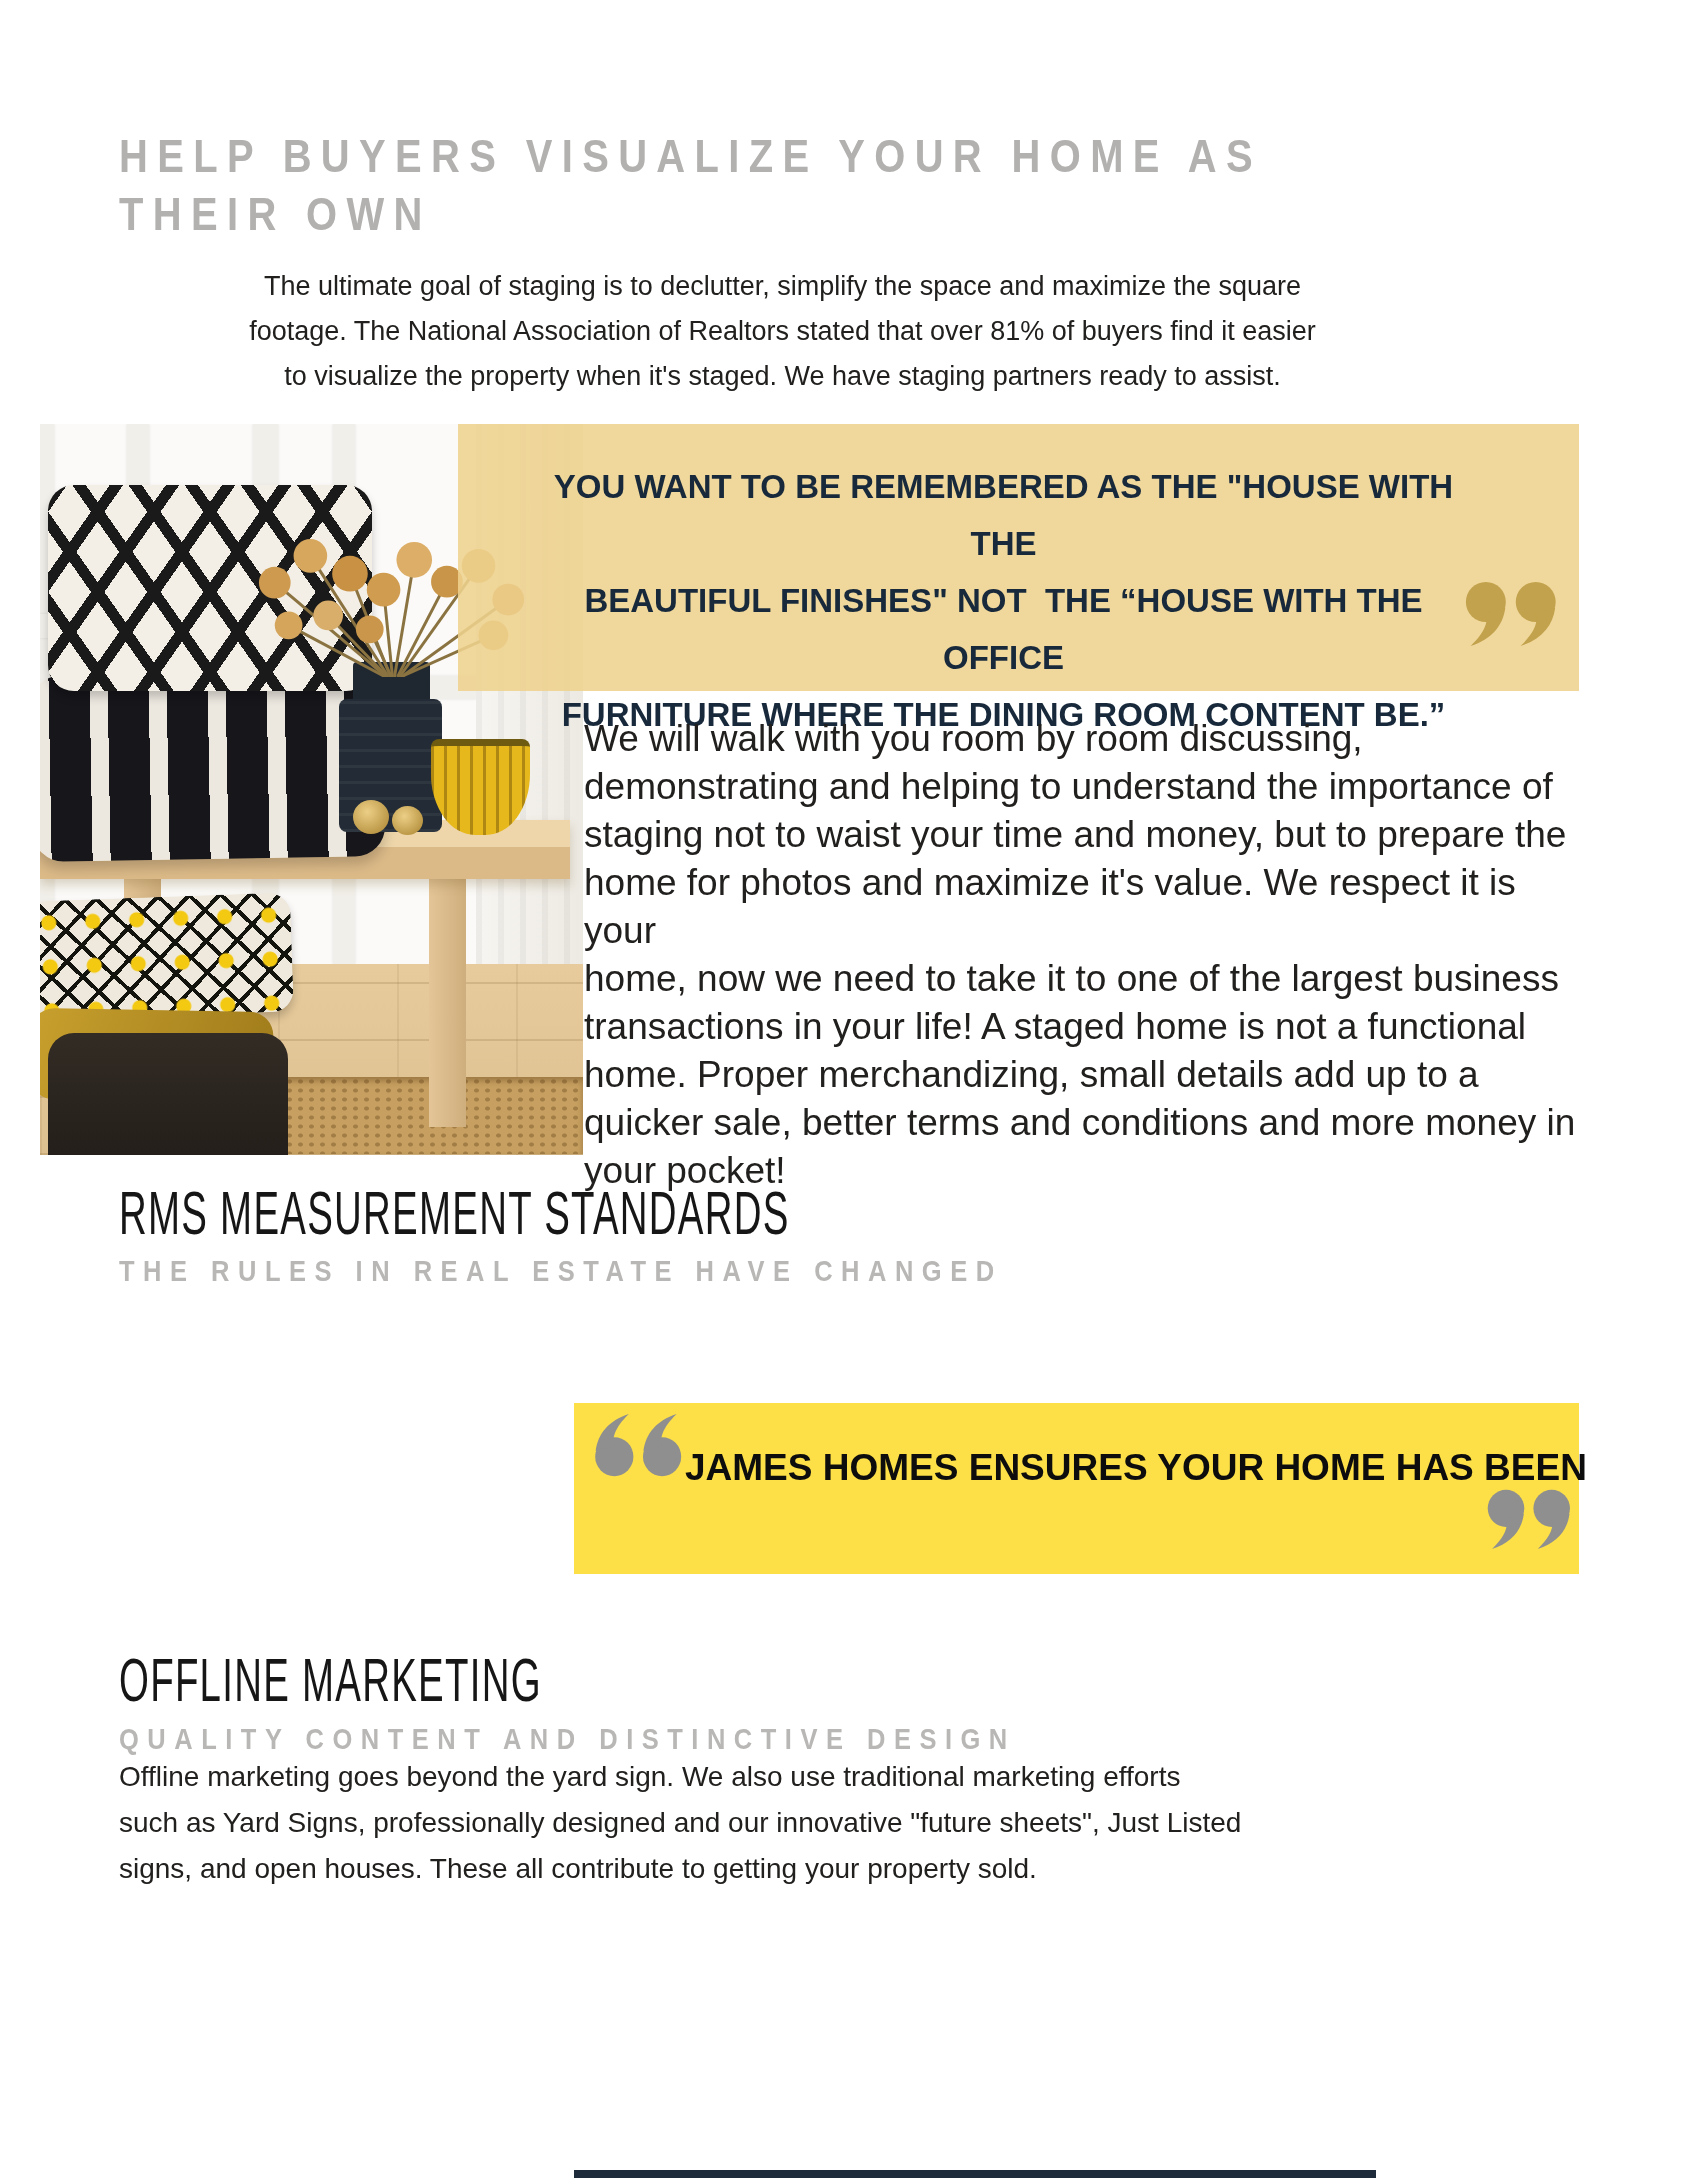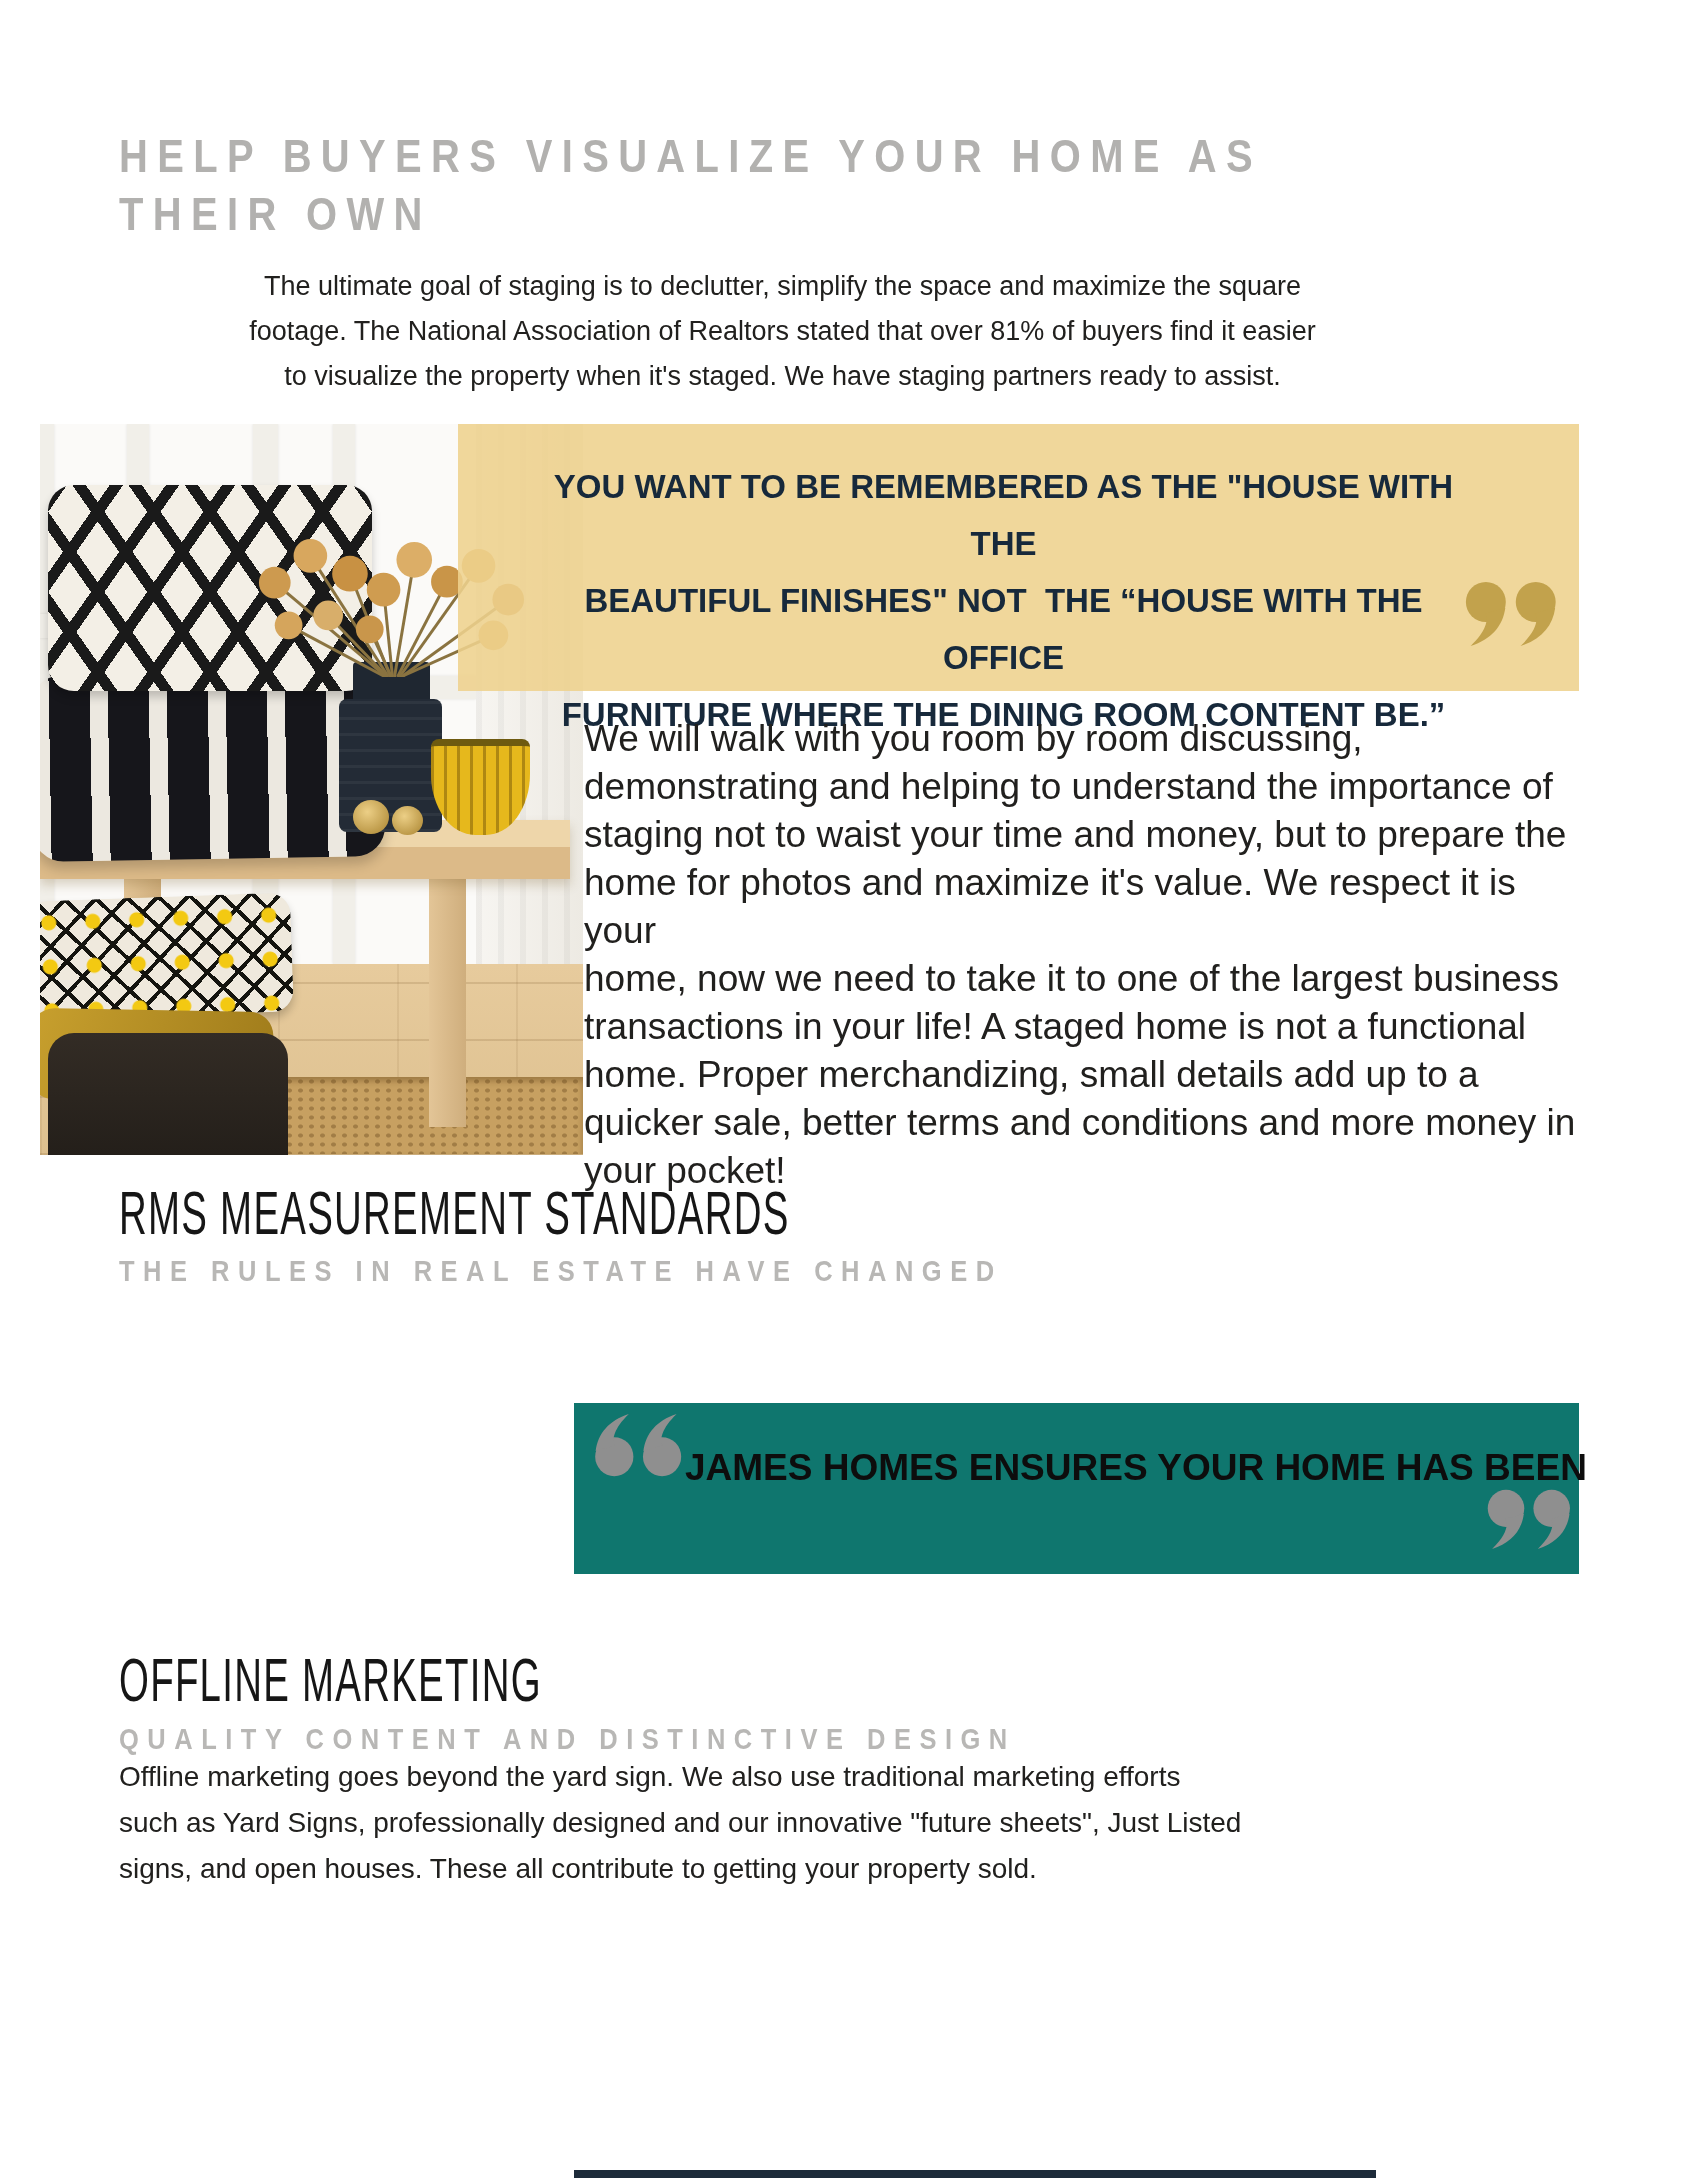--- a/index.html
+++ b/index.html
@@ -36,21 +36,21 @@
   .para3 { left:119px; top:1287px; width:1505px; font-size:32px; line-height:47px; }
   .para4 { left:119px; top:1754px; width:1505px; font-size:28px; line-height:46px; }
   
   .qbox1 { position:absolute; left:458px; top:424px; width:1121px; height:267px;
            background:rgba(238,209,141,.88); }
   .qtext1 {
     position:absolute; left:89px; right:119px; top:34px; text-align:center;
     font-size:33px; font-weight:bold; line-height:57px; color:#17293b; white-space:pre-wrap;
   }
   .qbox2 { position:absolute; left:574px; top:1403px; width:1005px; height:171px;
-           background:#0f766e; }
+           background:#fde047; }
   .q2line1 { position:absolute; left:111px; top:44px; font-size:37px; font-weight:bold;
              color:#0d0d0d; white-space:nowrap; }
   .q2line2 { position:absolute; right:83px; top:113px; font-size:37px; font-weight:bold;
              color:#0d0d0d; white-space:nowrap; }
   
   .quote-pair { position:absolute; display:block; }
   .gold-close  { right:20px; top:156px; width:95px; height:67px; color:#c2a24c; }
   .gray-open   { left:18px;  top:10px;  width:91px; height:65px; color:#8f8f8f; }
   .gray-close  { right:6px;  top:85px;  width:87px; height:62px; color:#8f8f8f; }
   .quote-pair svg { width:100%; height:100%; display:block; }

